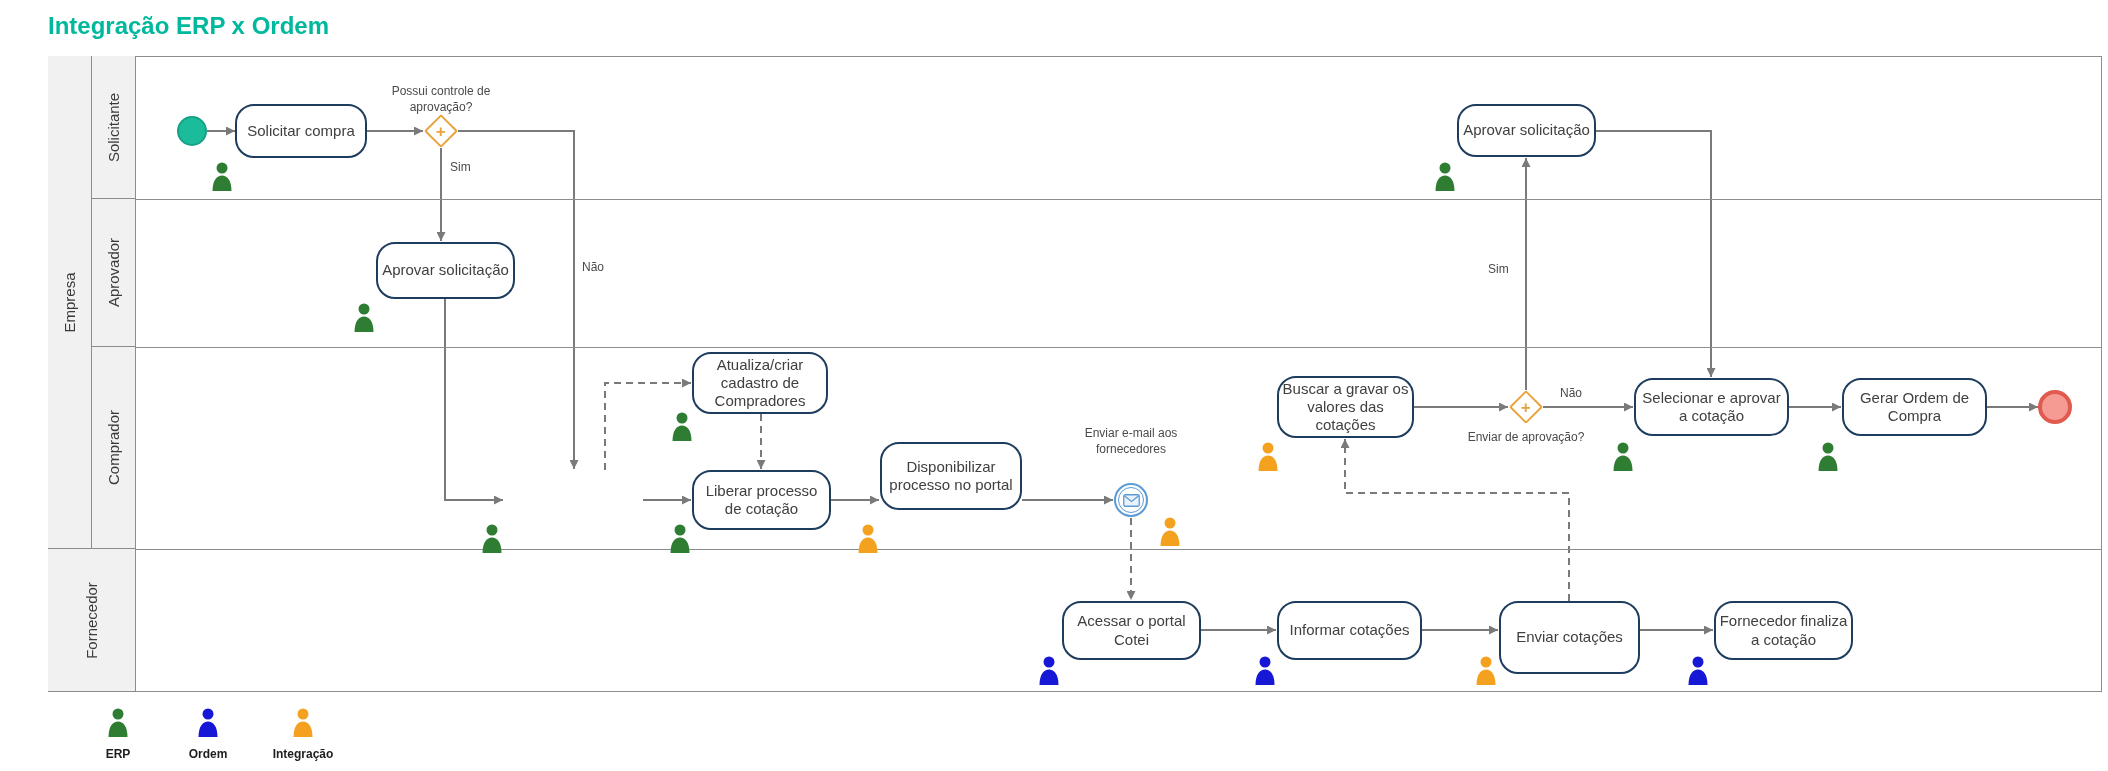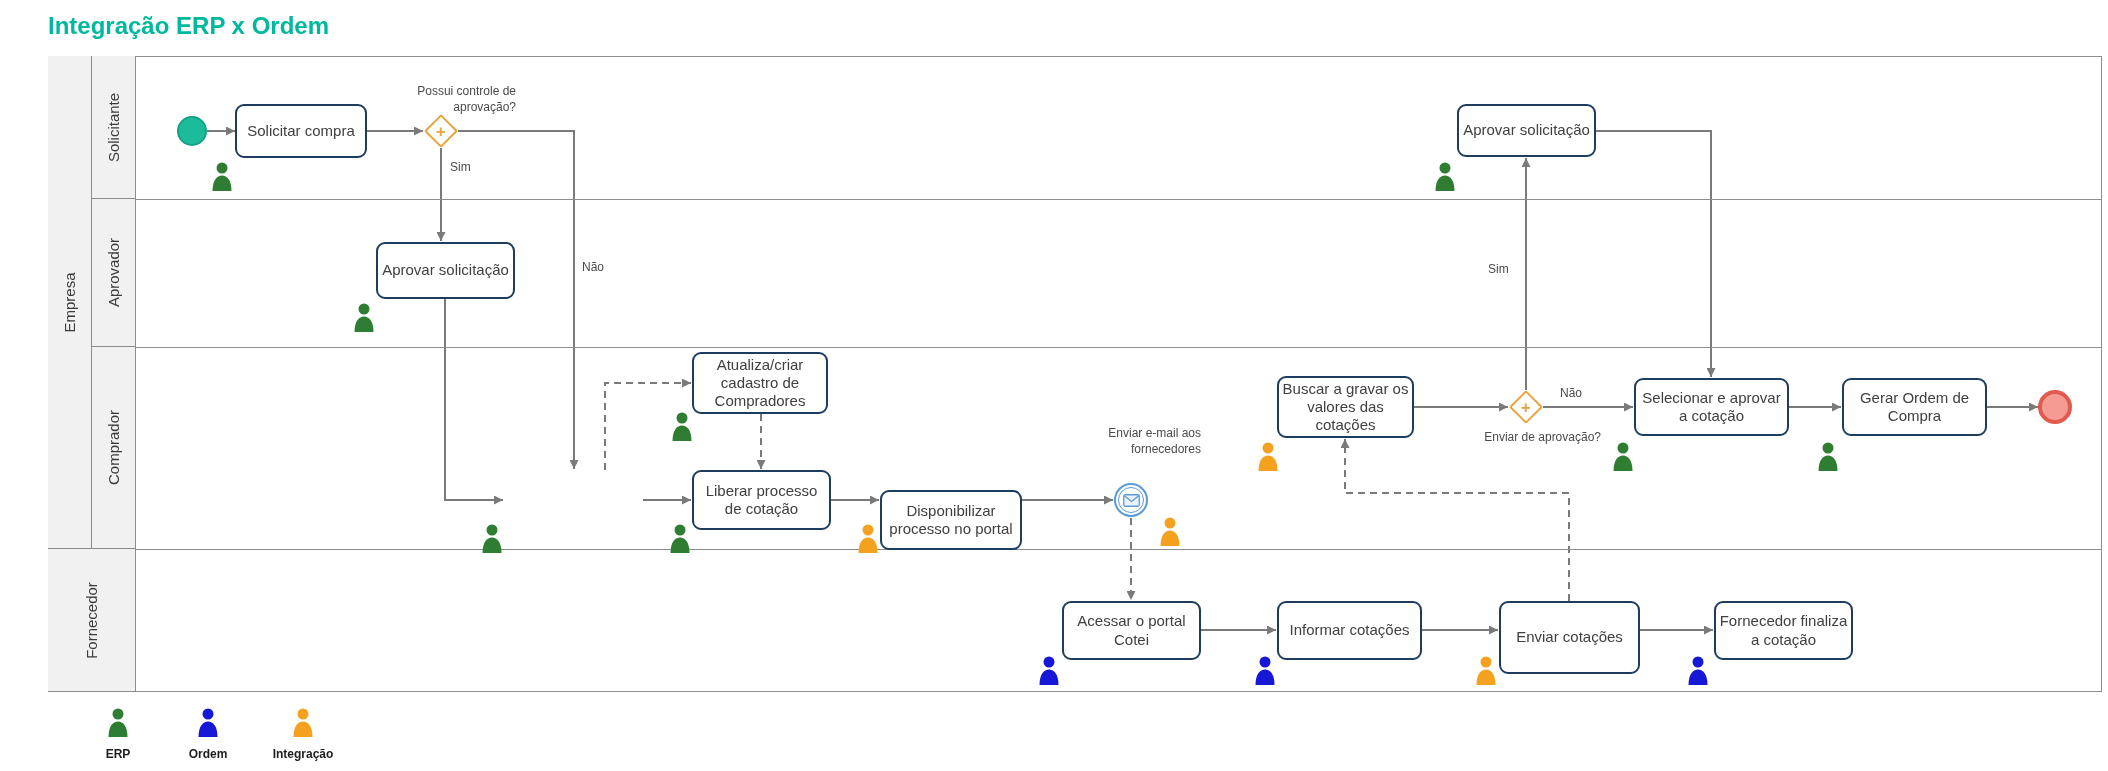--- a/index.html
+++ b/index.html
@@ -13,34 +13,34 @@
   .canvas{position:relative;width:2108px;height:771px}
   .title{position:absolute;left:48px;top:12px;font-size:24px;font-weight:bold;color:var(--accent,#00b89c)}
   .wires{position:absolute;left:0;top:0;pointer-events:none}
   .wire{stroke:var(--wire,#7a7a7a);stroke-width:2;fill:none}
   .wire.dash{stroke-dasharray:7 5}
   .cell{position:absolute;background:var(--lane_header,#f1f1f1);border-right:1px solid var(--lane_border,#8c8c8c);border-bottom:1px solid var(--lane_border,#8c8c8c);display:flex;align-items:center;justify-content:center}
   .pool-frame{position:absolute;left:48px;top:56px;width:2054px;height:636px;border:1px solid var(--lane_border,#8c8c8c)}
   .lane-label{transform:rotate(-90deg);white-space:nowrap;font-size:15px;color:#3a3a3a}
   .divider{position:absolute;height:0;border-top:1px solid var(--lane_border,#8c8c8c)}
   .task{position:absolute;display:flex;align-items:center;justify-content:center;text-align:center;
-        background:#fff;border:2px solid var(--task_border,#1d3c5e);border-radius:9px;
+        background:#fff;border:2px solid var(--task_border,#1d3c5e);border-radius:19px;
         font-size:15px;line-height:1.22;color:var(--text,#404040);padding:3px}
   .gw{position:absolute;width:24px;height:24px;background:#fff;border:2px solid var(--gateway,#e8a33d);
       border-radius:2px;transform:rotate(45deg);display:flex;align-items:center;justify-content:center}
   .gw .plus{transform:rotate(-45deg);color:var(--gateway,#e8a33d);font-weight:bold;font-size:17px;line-height:1}
   .ev-start{position:absolute;left:177px;top:116px;width:30px;height:30px;border-radius:50%;
             background:var(--start_fill,#1abc9c);border:2px solid rgba(0,0,0,.15)}
   .ev-end{position:absolute;left:2038px;top:390px;width:34px;height:34px;border-radius:50%;
           background:var(--end_fill,#f59b94);border:4px solid var(--end_border,#e05a4e)}
   .ev-msg{position:absolute;left:1114px;top:483px;width:34px;height:34px;border-radius:50%;
           border:2px solid var(--msg_blue,#5b9bd5);background:#fff}
   .ev-msg .inner{position:absolute;inset:2px;border:1.5px solid var(--msg_blue,#5b9bd5);border-radius:50%;
           display:flex;align-items:center;justify-content:center}
-  .lbl{position:absolute;font-size:12px;color:#4a4a4a;text-align:right;line-height:1.3}
+  .lbl{position:absolute;font-size:12px;color:#4a4a4a;text-align:center;line-height:1.3}
   .person{position:absolute;width:24px;height:30px}
   .person svg{display:block;width:100%;height:100%}
   .green{color:var(--erp_green,#2e7d32)} .blue{color:var(--cotei_blue,#1717d6)} .orange{color:var(--integracao_orange,#f5a120)}
   .legend-label{position:absolute;font-size:12px;font-weight:bold;color:#1d1d1d;text-align:center}
 </style>
 </head>
 <body>
 
 <div class="canvas">
 
@@ -110,21 +110,21 @@
     <span class="plus">+</span>
   </div>
   <div class="gw" style="left:1514px;top:395px">
     <span class="plus">+</span>
   </div>
 
   <div class="task" style="left:235px;top:104px;width:132px;height:54px">Solicitar compra</div>
   <div class="task" style="left:376px;top:242px;width:139px;height:57px">Aprovar solicitação</div>
   <div class="task" style="left:692px;top:352px;width:136px;height:62px">Atualiza/criar cadastro de Compradores</div>
   <div class="task" style="left:692px;top:470px;width:139px;height:60px">Liberar processo de cotação</div>
-  <div class="task" style="left:880px;top:490px;width:142px;height:60px">Disponibilizar processo no portal</div>
+  <div class="task" style="left:880px;top:442px;width:142px;height:68px">Disponibilizar processo no portal</div>
   <div class="task" style="left:1277px;top:376px;width:137px;height:62px">Buscar a gravar os valores das cotações</div>
   <div class="task" style="left:1457px;top:104px;width:139px;height:53px">Aprovar solicitação</div>
   <div class="task" style="left:1634px;top:378px;width:155px;height:58px">Selecionar e aprovar a cotação</div>
   <div class="task" style="left:1842px;top:378px;width:145px;height:58px">Gerar Ordem de Compra</div>
   <div class="task" style="left:1062px;top:601px;width:139px;height:59px">Acessar o portal Cotei</div>
   <div class="task" style="left:1277px;top:601px;width:145px;height:59px">Informar cotações</div>
   <div class="task" style="left:1499px;top:601px;width:141px;height:73px">Enviar cotações</div>
   <div class="task" style="left:1714px;top:601px;width:139px;height:59px">Fornecedor finaliza a cotação</div>
 
   <div class="lbl" style="left:366px;top:84px;width:150px">Possui controle de aprovação?</div>

